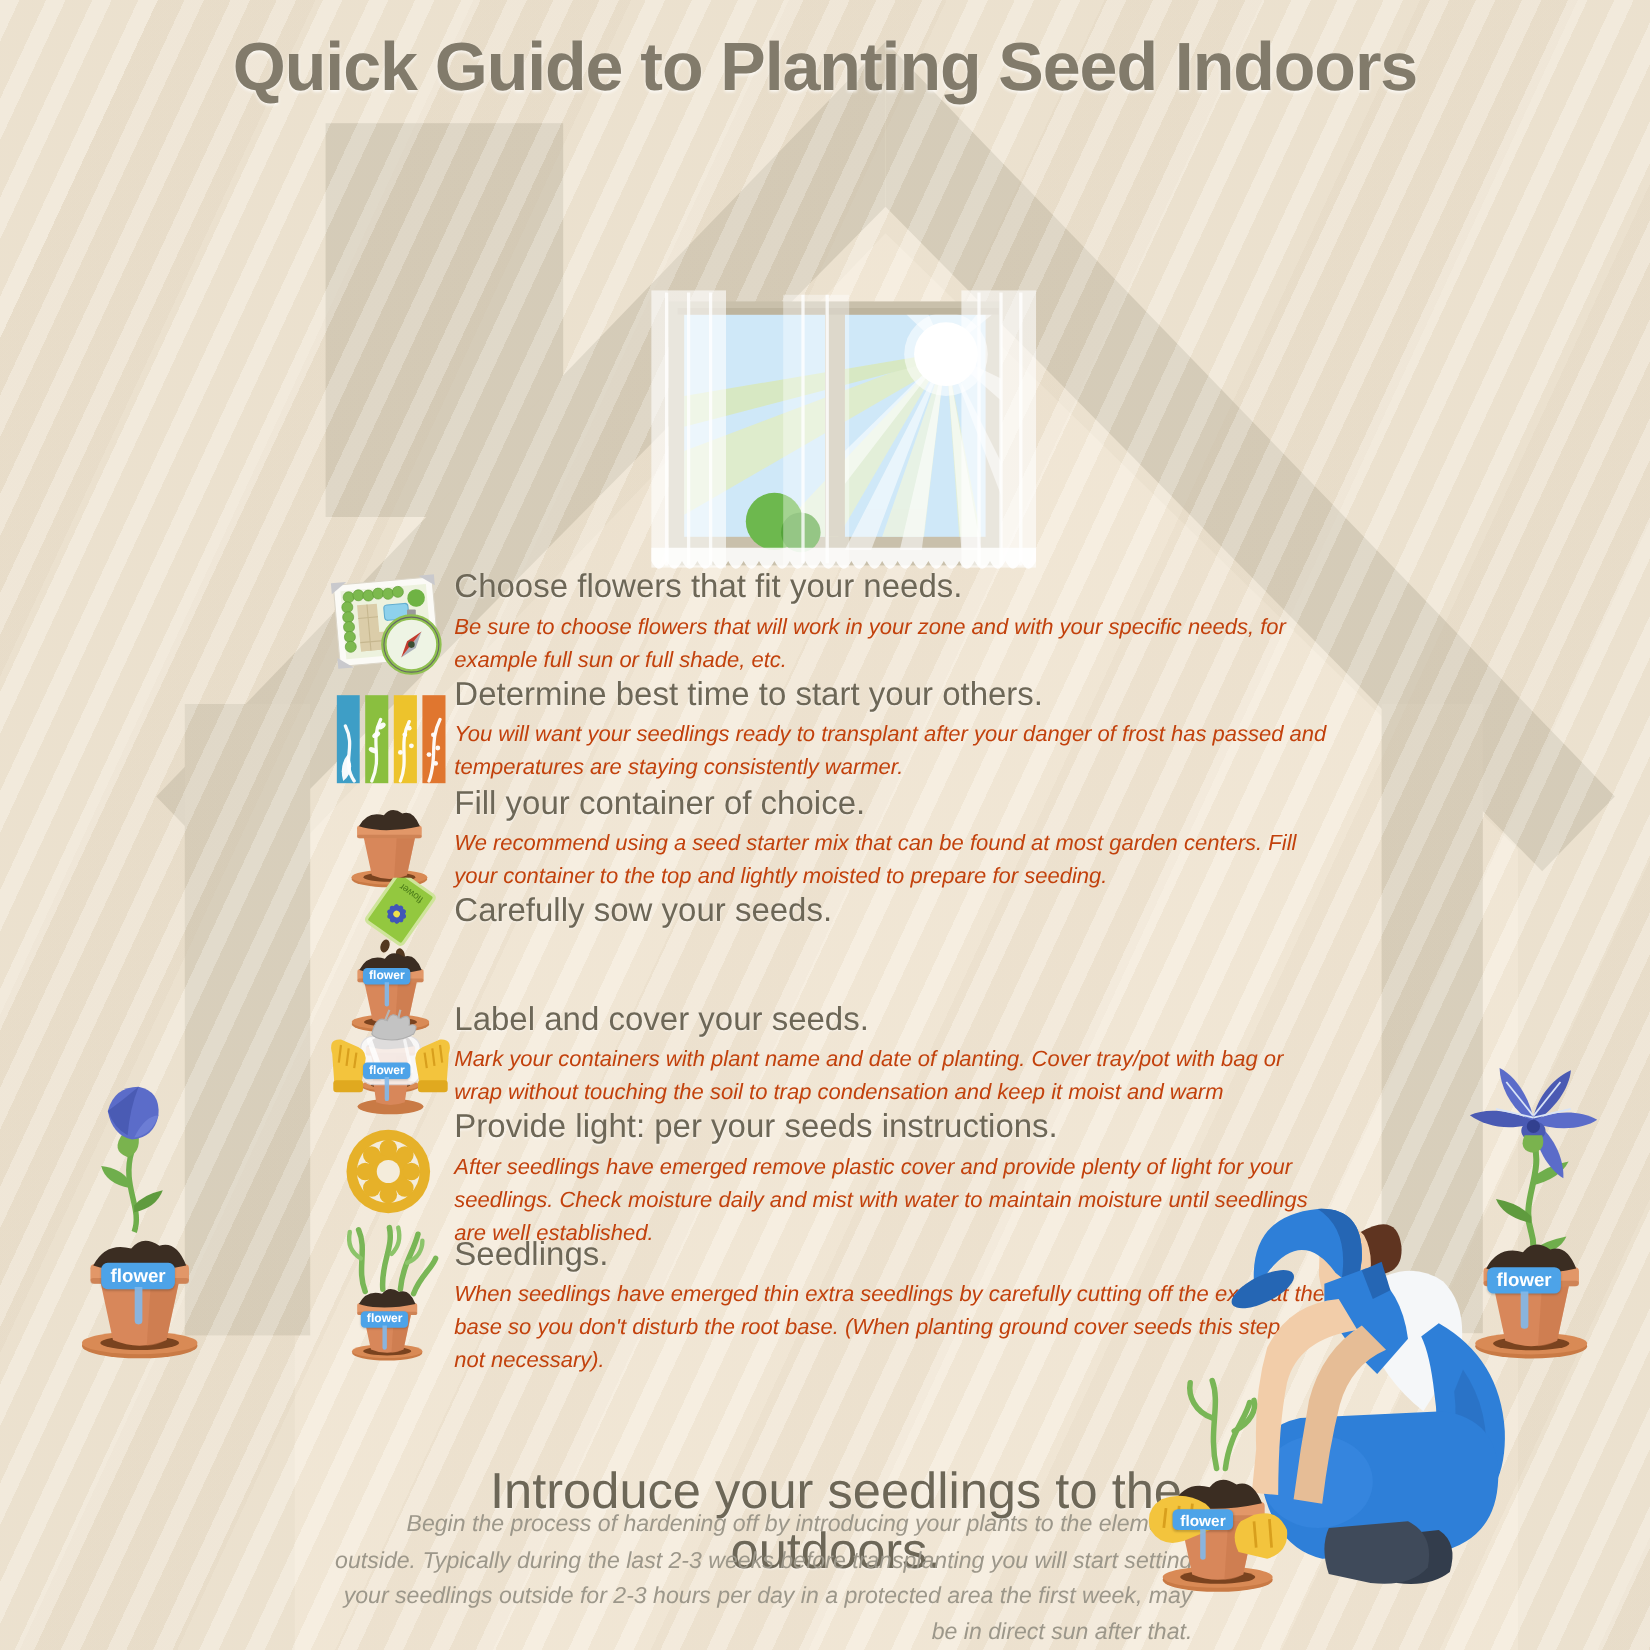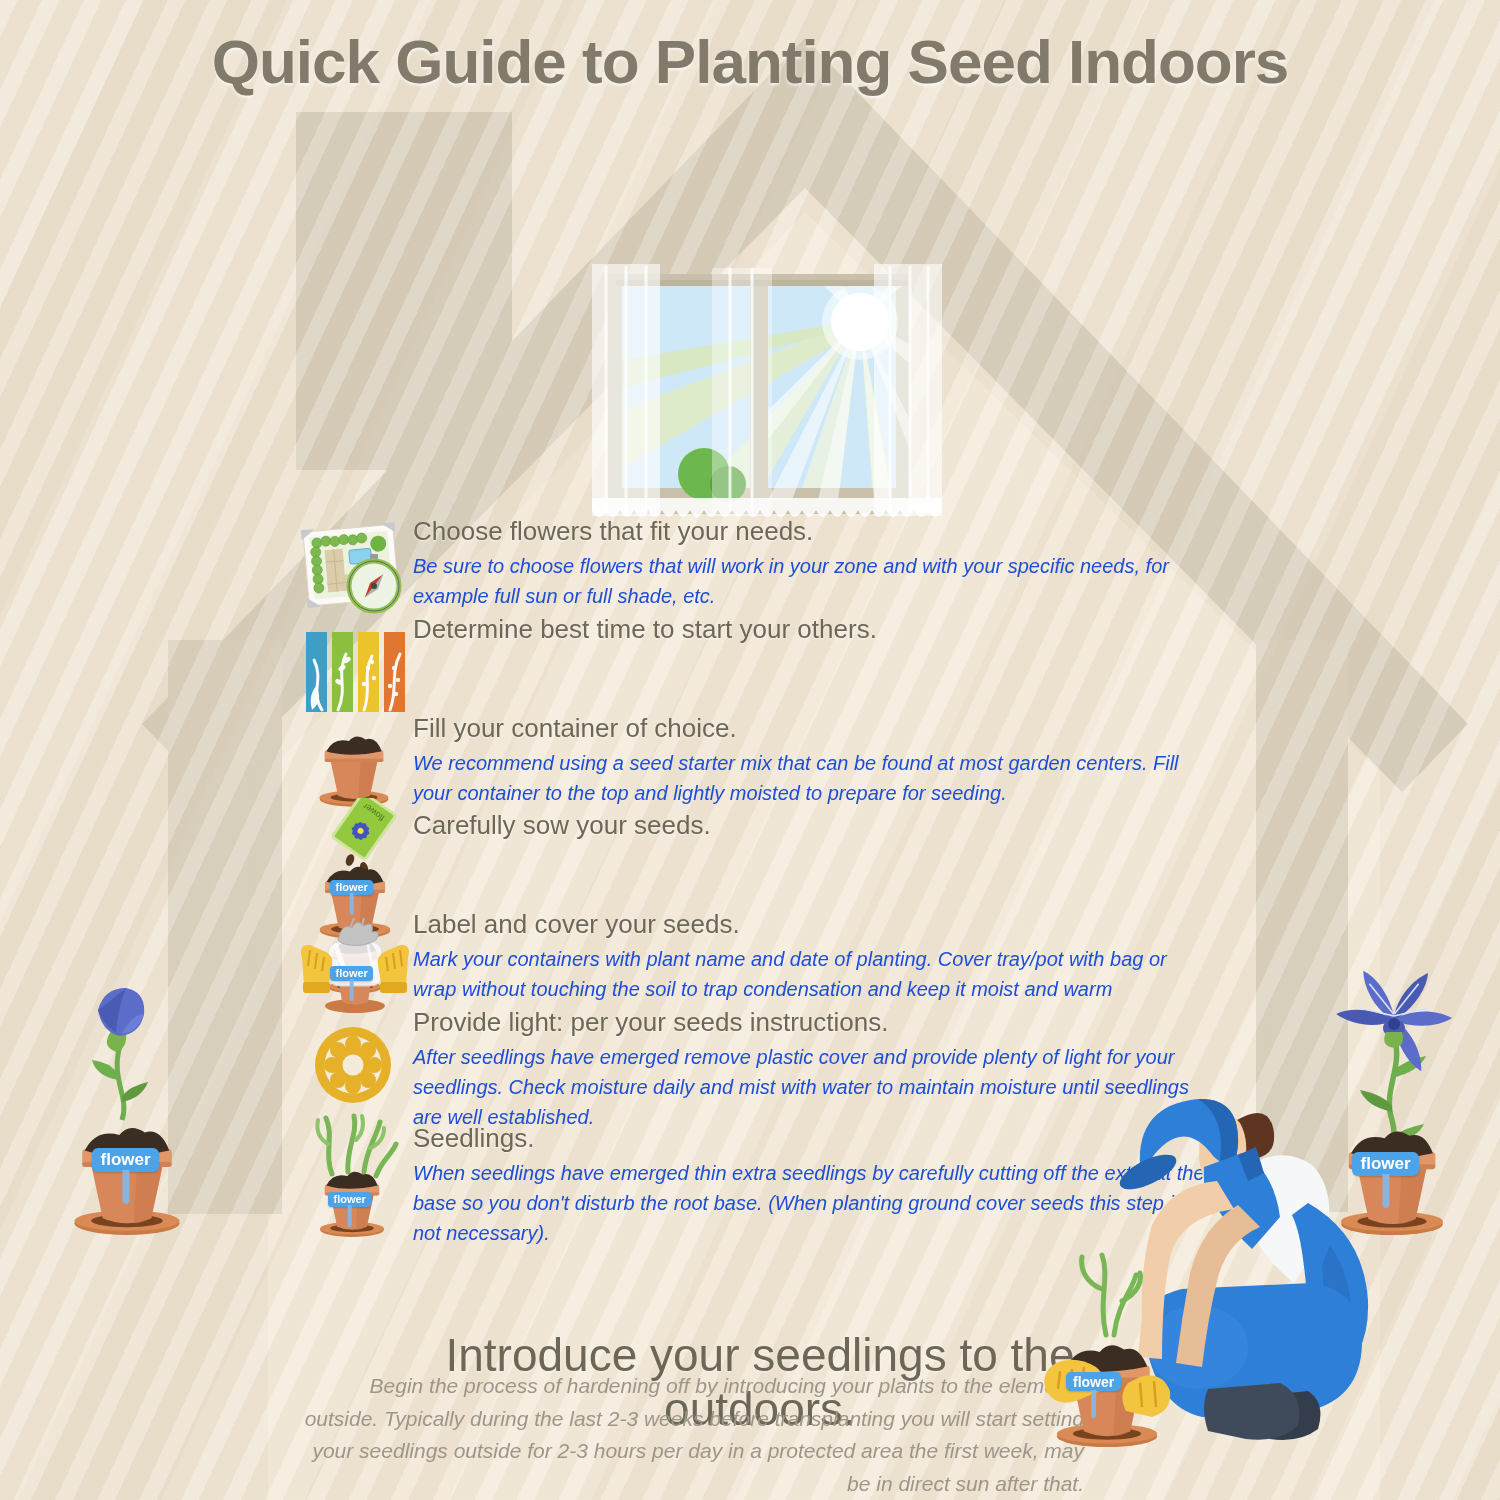--- a/index.html
+++ b/index.html
@@ -8,23 +8,23 @@
   .stripes{position:absolute;inset:0;pointer-events:none;
     background:
       repeating-linear-gradient(115deg, rgba(255,255,255,.20) 0 16px, rgba(120,100,70,.03) 16px 38px),
       repeating-linear-gradient(115deg, transparent 0 130px, rgba(205,186,158,.10) 130px 260px);}
   .house-svg,.art{position:absolute;}
   .house-svg{inset:0;}
   .title{position:absolute;top:26px;left:0;width:100%;text-align:center;
     font-size:62px;font-weight:bold;color:#827b6b;letter-spacing:-1px;
     text-shadow:0 2px 3px rgba(255,255,255,.75);margin:0;}
   .step{position:absolute;left:413px;width:810px;}
-  .step h2{margin:0;font-size:26px;font-weight:400;color:#6d6757;
+  .step h2{margin:0;font-size:30px;font-weight:400;color:#6d6757;
     text-shadow:0 1px 2px rgba(255,255,255,.6);line-height:1.1;}
-  .step p{margin:5px 0 0;font-size:20px;font-style:italic;color:#1d4ed8;
+  .step p{margin:5px 0 0;font-size:20px;font-style:italic;color:#c2410c;
     line-height:1.5;width:800px;}
   .outro-heading{position:absolute;left:380px;top:1328px;width:760px;margin:0;
     text-align:center;font-size:46px;font-weight:400;color:#6d6757;
     text-shadow:0 1px 2px rgba(255,255,255,.6);}
   .outro-body{position:absolute;left:300px;top:1370px;width:784px;margin:0;
     text-align:right;font-size:21px;font-style:italic;color:#9c978a;line-height:1.55;}
   .icon{position:absolute;}
   .pot-tag{position:absolute;background:#4da3e8;color:#fff;border-radius:.35em;
     text-align:center;padding:.12em .5em;font-weight:bold;
     box-shadow:0 1px 2px rgba(0,0,0,.18);white-space:nowrap;}
@@ -272,20 +272,21 @@
     </g>
     <use href="#pot" x="3" y="54" width="90" height="78"></use>
   </svg>
 
   <div class="step" style="top:517px">
     <h2>Choose flowers that fit your needs.</h2>
     <p>Be sure to choose flowers that will work in your zone and with your specific needs, for example full sun or full shade, etc.</p>
   </div>
   <div class="step" style="top:615px">
     <h2>Determine best time to start your others.</h2>
+    <p>You will want your seedlings ready to transplant after your danger of frost has passed and temperatures are staying consistently warmer.</p>
   </div>
   <div class="step" style="top:714px">
     <h2>Fill your container of choice.</h2>
     <p>We recommend using a seed starter mix that can be found at most garden centers. Fill your container to the top and lightly moisted to prepare for seeding.</p>
   </div>
   <div class="step" style="top:811px">
     <h2>Carefully sow your seeds.</h2>
   </div>
   <div class="step" style="top:910px">
     <h2>Label and cover your seeds.</h2>

